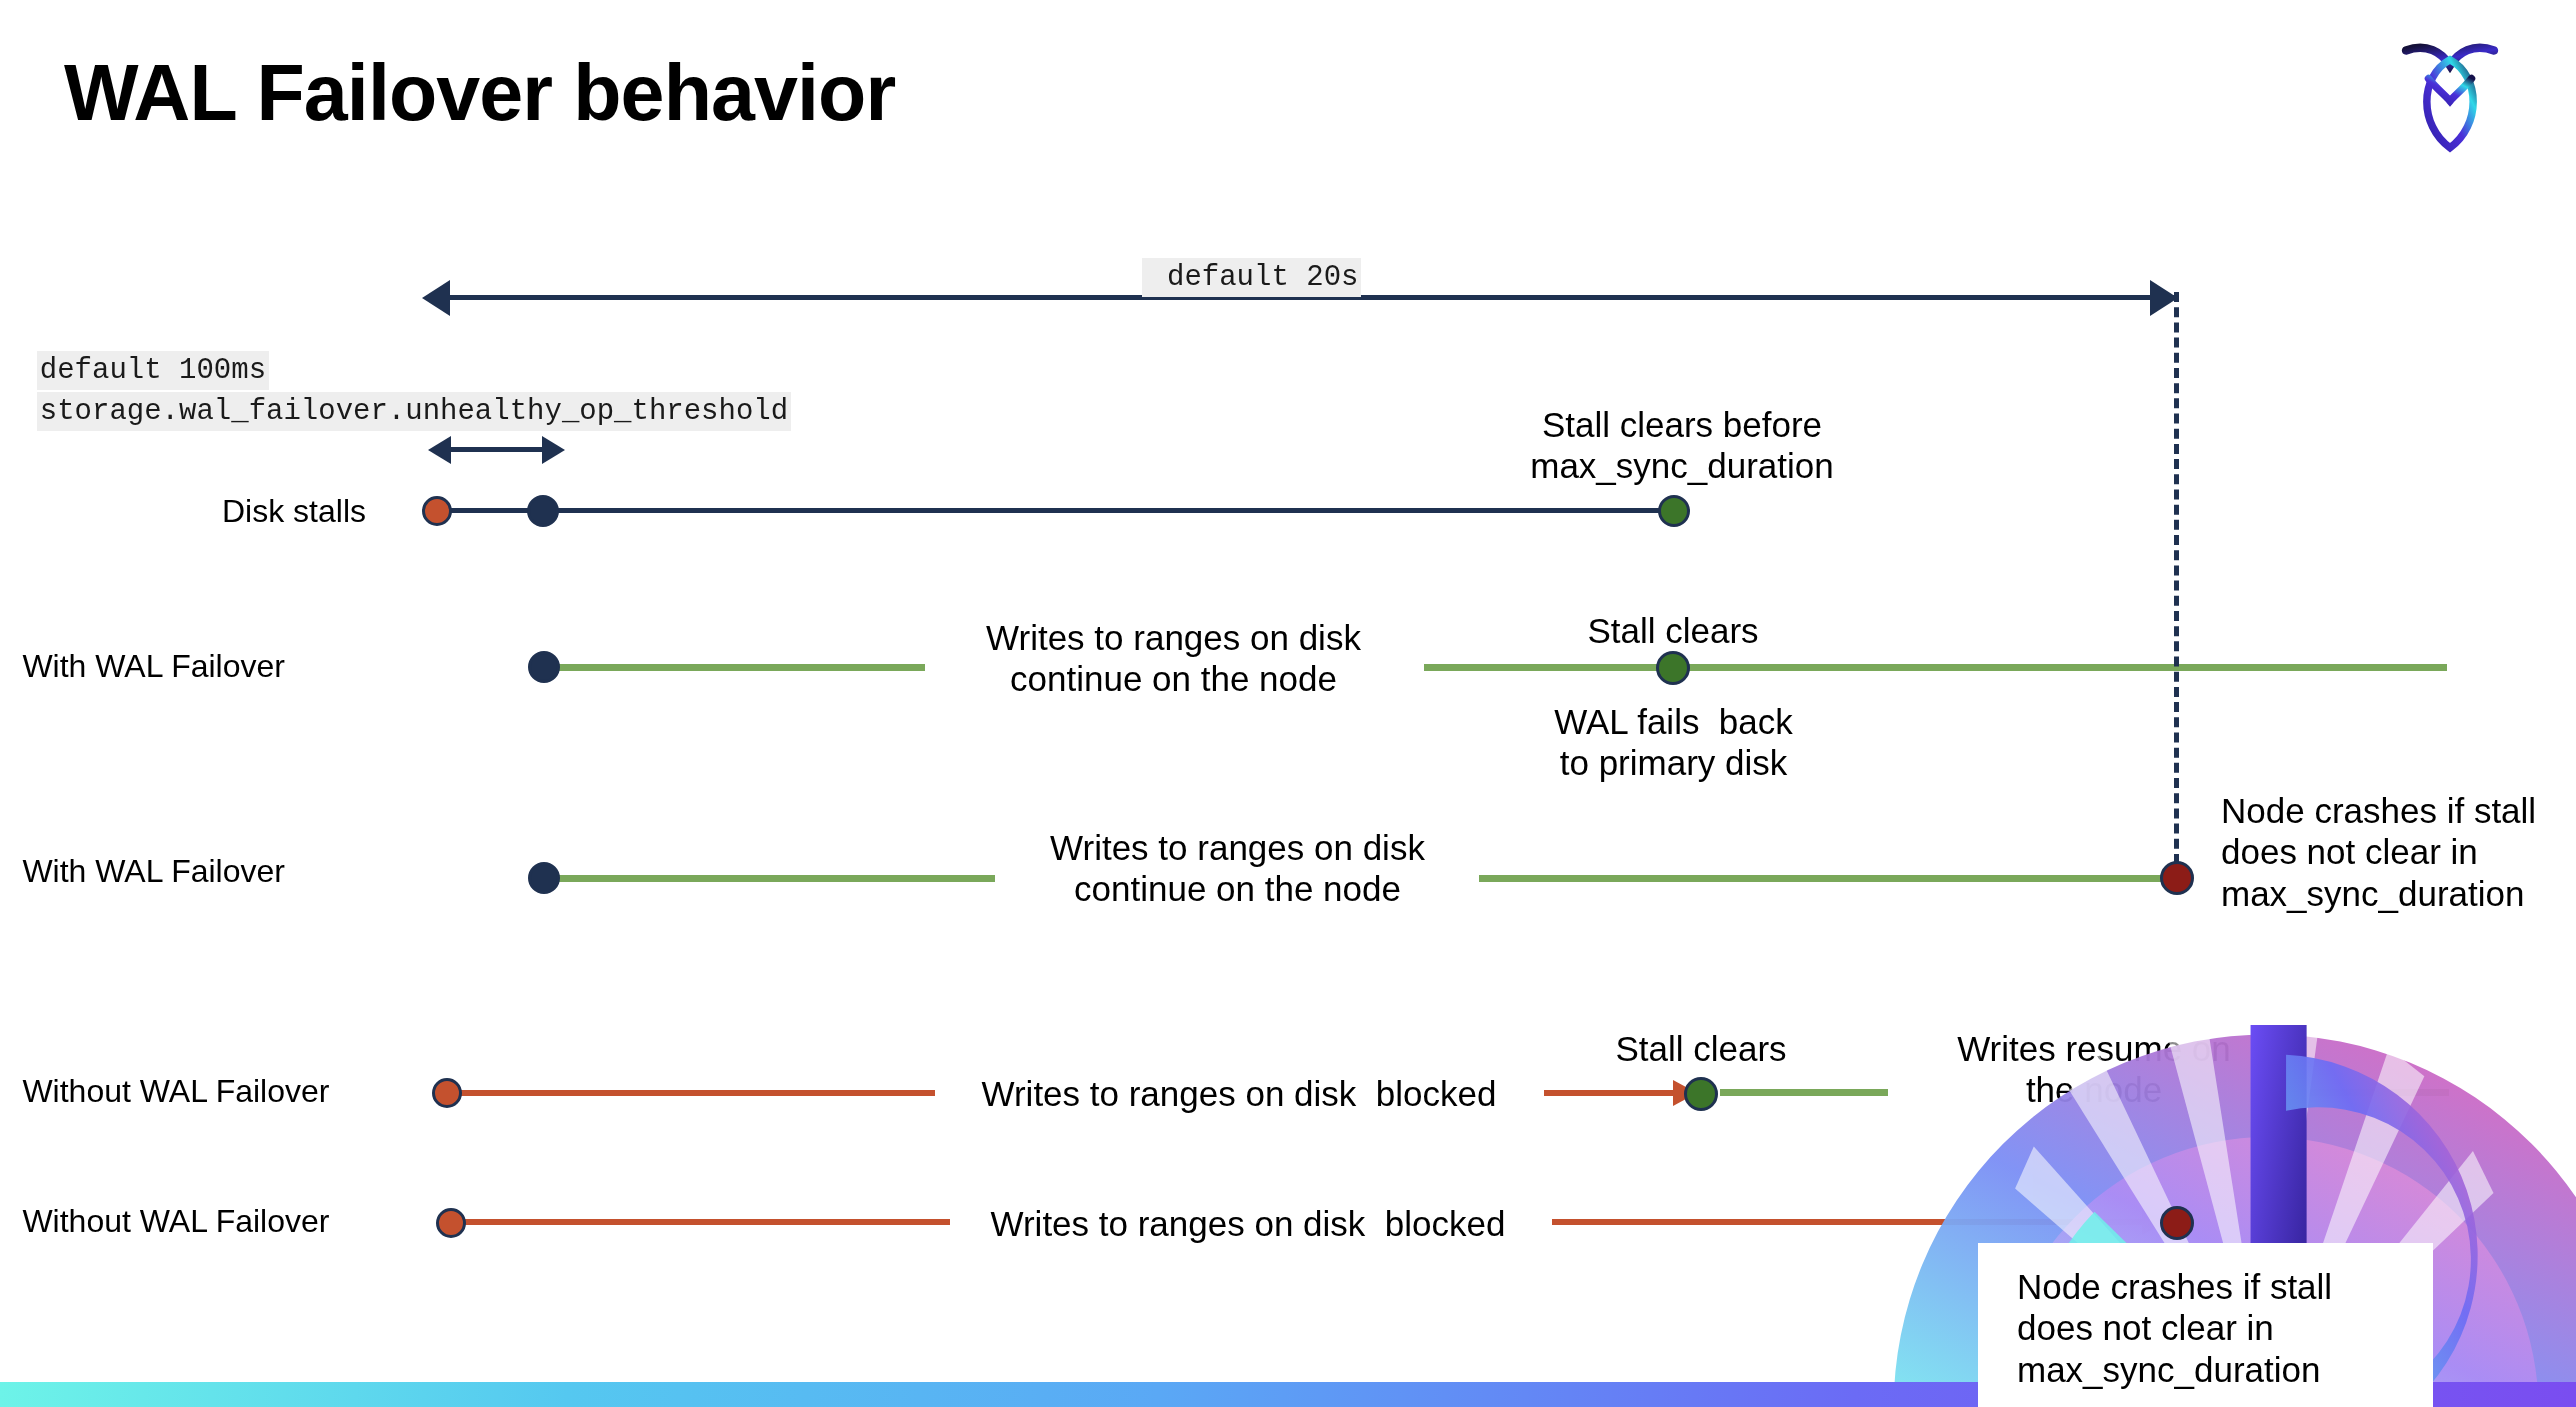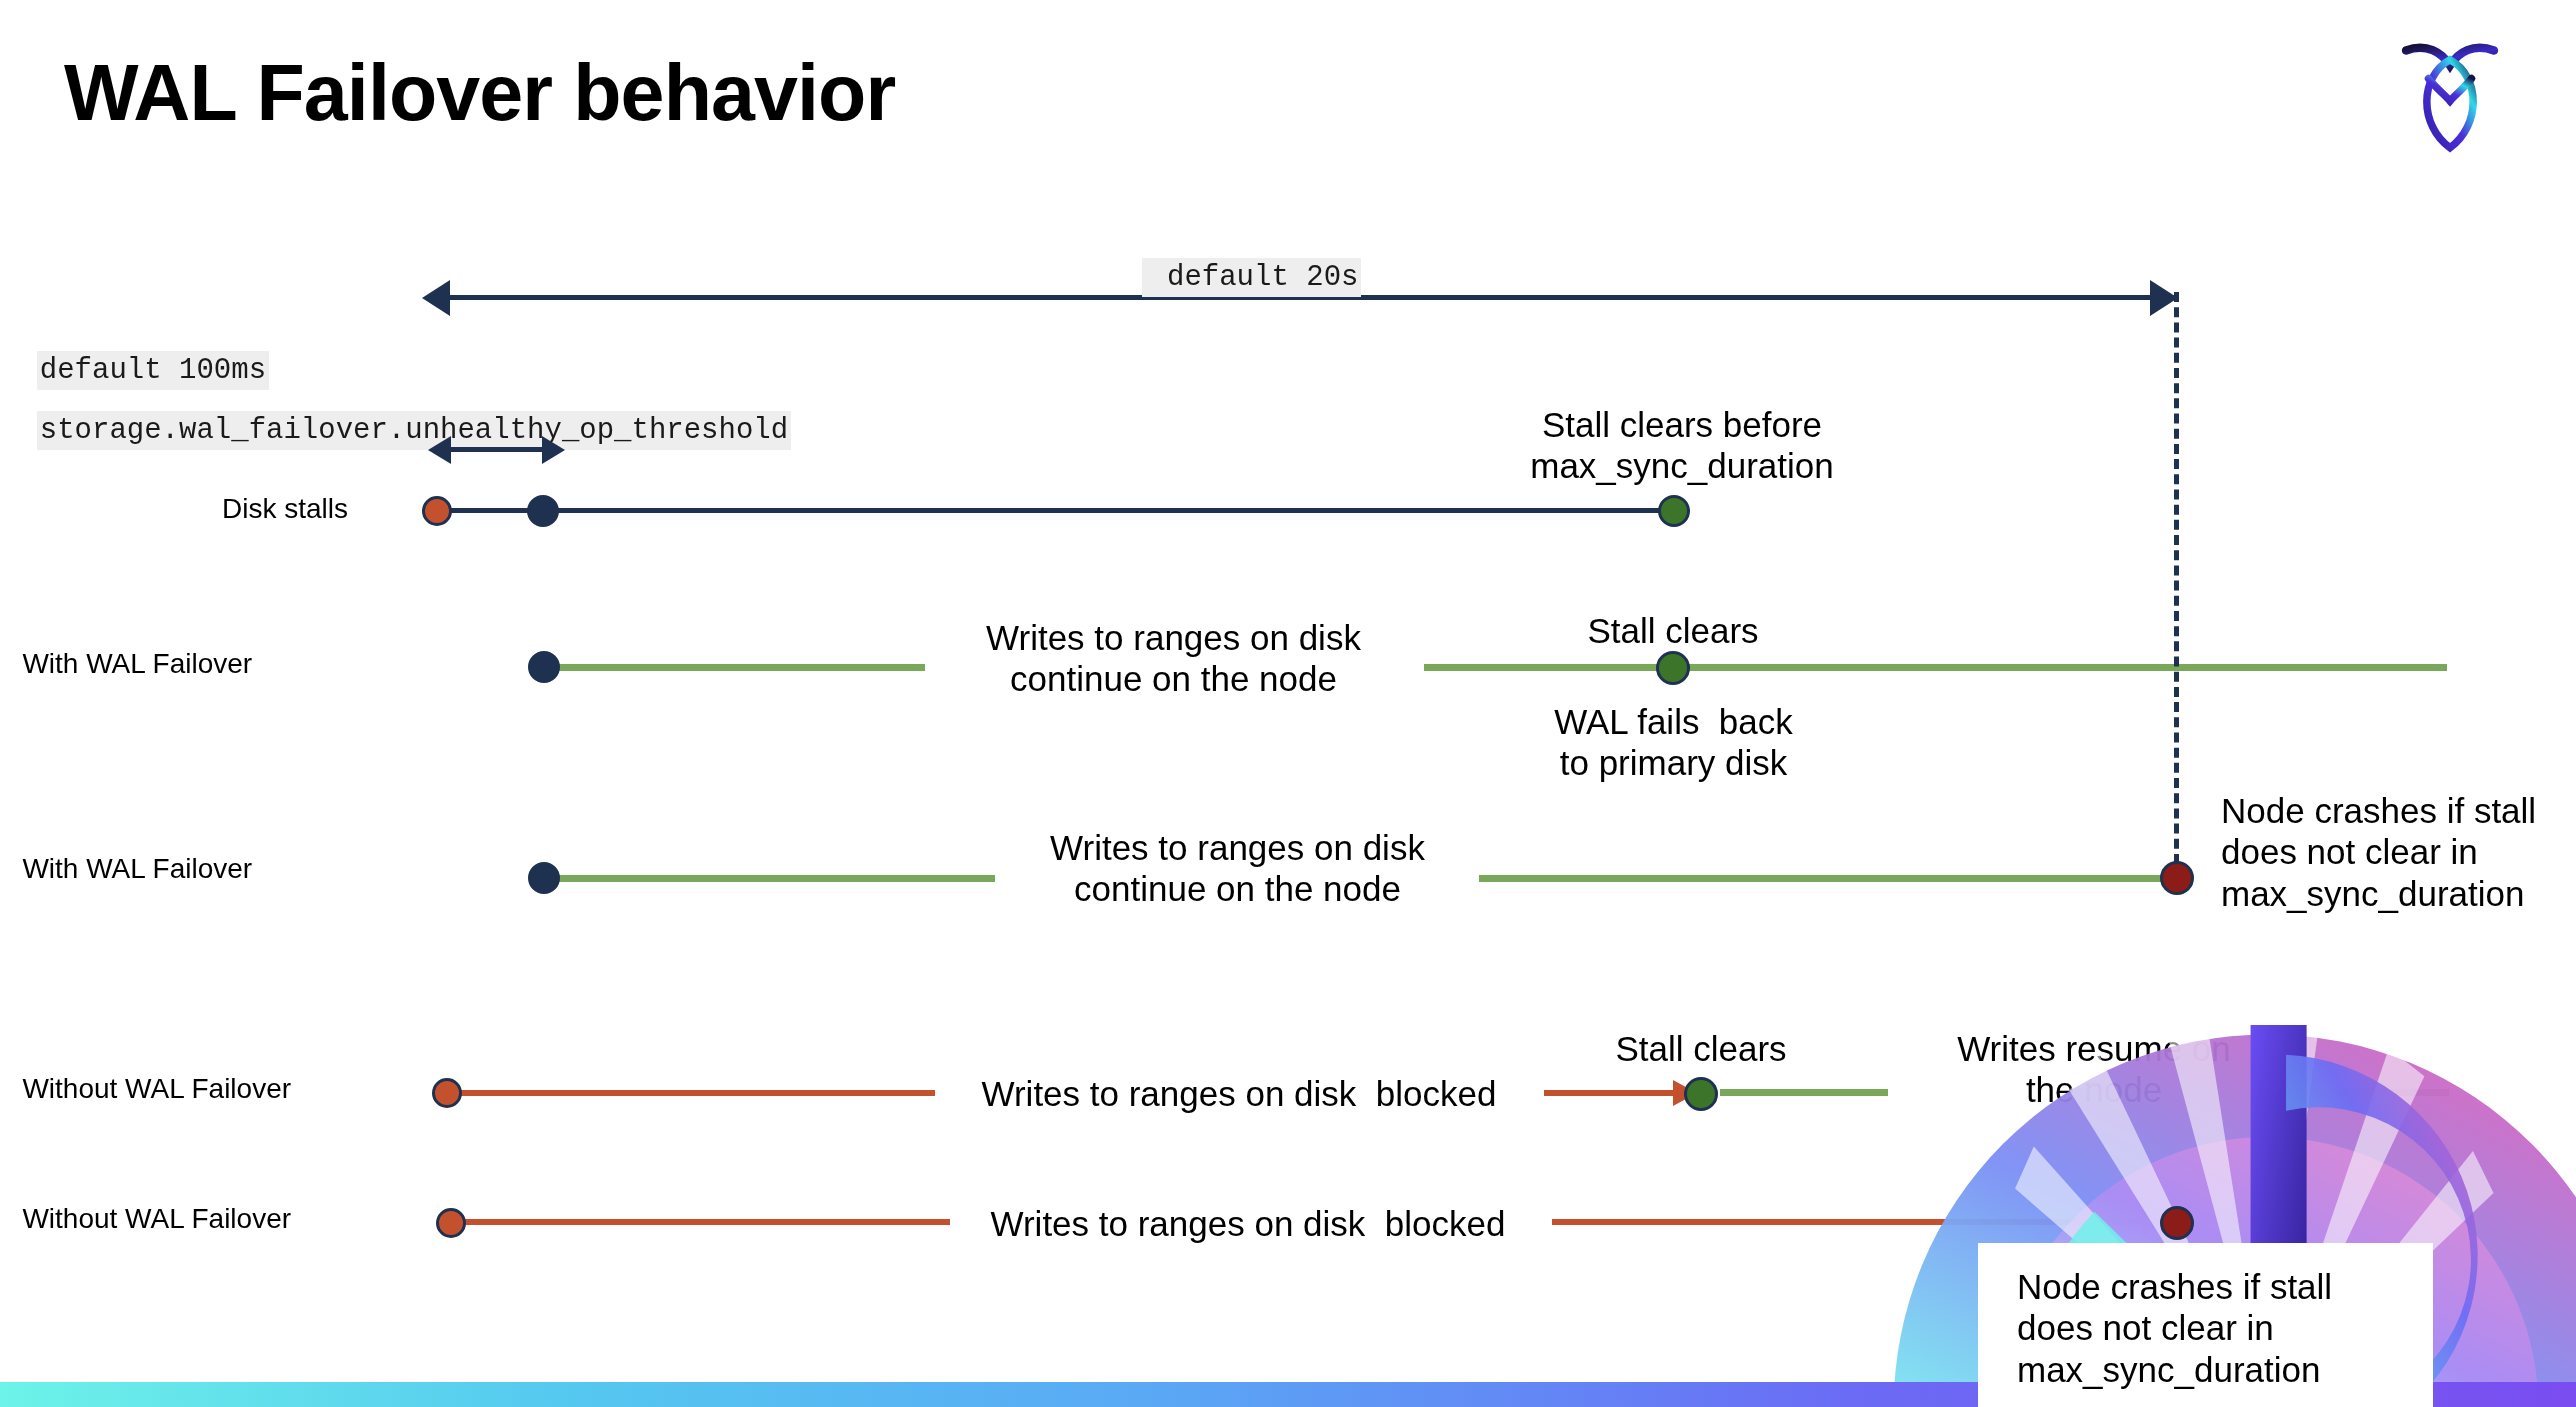--- a/index.html
+++ b/index.html
@@ -34,21 +34,21 @@
   
   .lbl{
     position:absolute;color:#000;font-size:35px;line-height:1.18;
     white-space:pre;
   }
   .lbl.c{text-align:center;}
   .lbl.l{text-align:left;}
 
   
   .rowlabel{
-    position:absolute;color:#000;font-size:28px;white-space:nowrap;
+    position:absolute;color:#000;font-size:32px;white-space:nowrap;
   }
 
   
   .seg{position:absolute;}
   .seg.navy{background:#1f3150;height:4.7px;}
   .seg.green{background:#7aa85a;height:6.5px;}
   .seg.orange{background:#c4512e;height:5.6px;}
 
   .dot{
     position:absolute;border-radius:50%;
@@ -129,21 +129,21 @@
     </svg>
   </div>
 
   <div class="ah left" style="left:422px;top:280px;"></div>
   <div class="seg navy" style="left:449px;top:295px;width:1729px;"></div>
   <div class="ah right" style="left:2150px;top:280px;"></div>
 
   <div class="chip" style="left:1142px;top:258px;padding-left:25px;">default 20s</div>
 
   <div class="chip" style="left:37px;top:351px;">default 100ms</div>
-  <div class="chip" style="left:37px;top:392px;margin-top:19px;">storage.wal_failover.unhealthy_op_threshold</div>
+  <div class="chip" style="left:37px;top:392px;">storage.wal_failover.unhealthy_op_threshold</div>
 
   <div class="ah small-left" style="left:428px;top:436px;"></div>
   <div class="seg navy" style="left:447px;top:447px;width:103px;"></div>
   <div class="ah small-right" style="left:542px;top:436px;"></div>
 
   <div class="rowlabel" style="left:222px;top:493px;">Disk stalls</div>
 
   <div class="seg navy" style="left:439px;top:508px;width:1234px;"></div>
   <div class="dot orange" style="left:422px;top:496px;width:30px;height:30px;"></div>
   <div class="dot navy" style="left:527px;top:495px;width:32px;height:32px;"></div>

